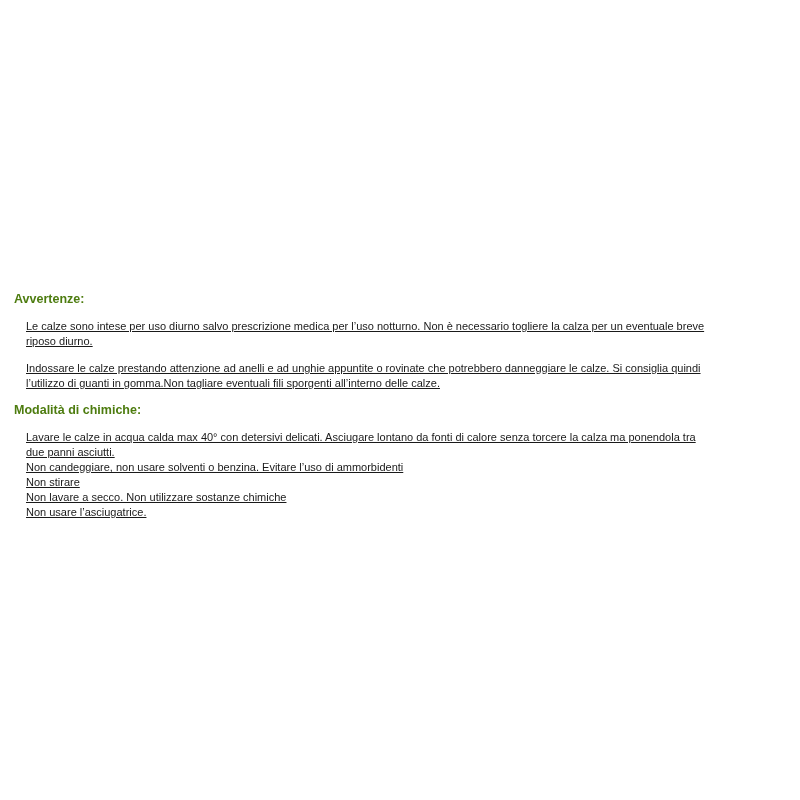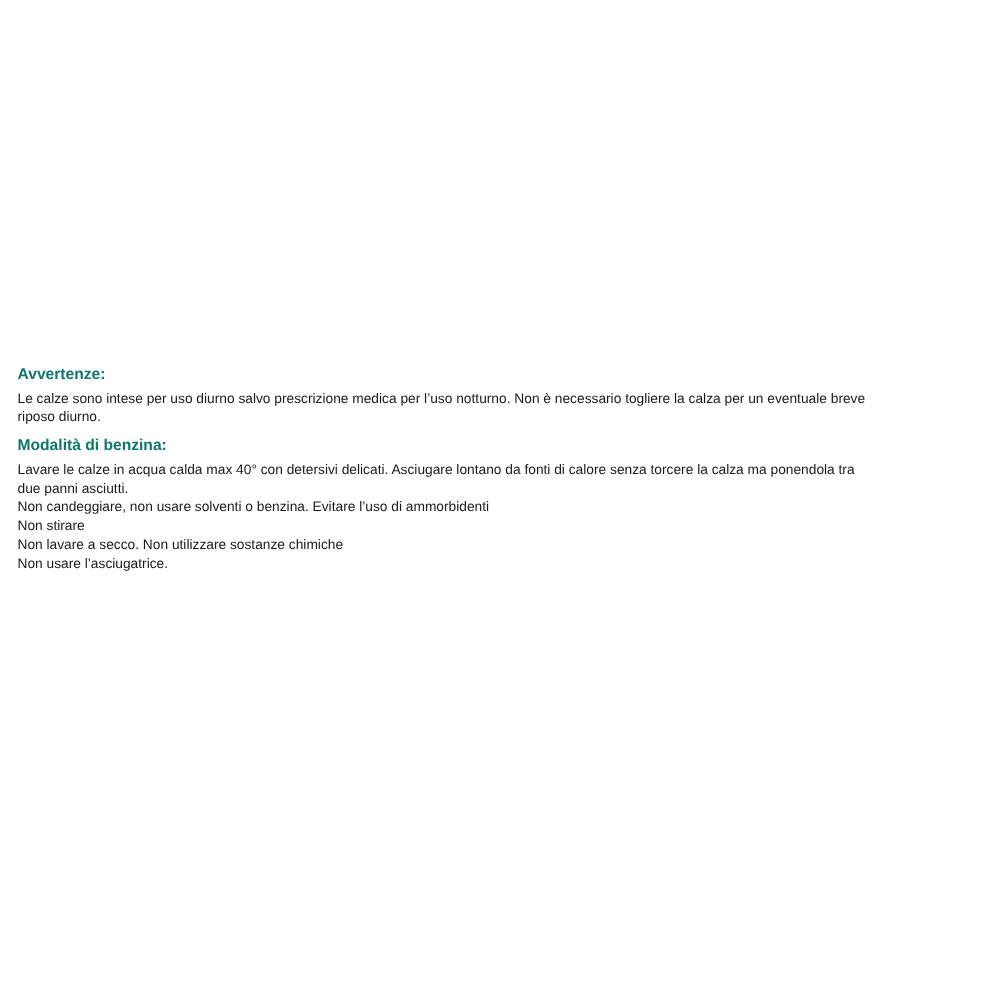--- a/index.html
+++ b/index.html
@@ -20,48 +20,51 @@
     top: 292px;
     width: 780px;
     color: #1a1a1a;
     font-size: 11px;
     line-height: 15px;
     letter-spacing: 0;
   }
   .care-section .sec-heading {
     font-size: 12.5px;
     font-weight: bold;
-    color: #0f766e;
+    color: #4d7c0f;
     line-height: 15px;
     margin: 7px 0 5px 0;
   }
   .care-section:first-child .sec-heading {
     margin-top: 0;
   }
   .care-section .sec-body {
-    margin: 0;
+    margin: 12px;
     white-space: pre-line;
+    text-decoration: underline;
   }
 </style>
 </head>
 <body>
 
 <div class="care-doc">
 
   <div class="care-section">
     <div class="sec-heading">Avvertenze:</div>
     <p class="sec-body">Le calze sono intese per uso diurno salvo prescrizione medica per l’uso notturno. Non è necessario togliere la calza per un eventuale breve
 riposo diurno.</p>
   </div>
 
   <div class="care-section">
+    <p class="sec-body">Indossare le calze prestando attenzione ad anelli e ad unghie appuntite o rovinate che potrebbero danneggiare le calze. Si consiglia quindi
+l’utilizzo di guanti in gomma.Non tagliare eventuali fili sporgenti all’interno delle calze.</p>
   </div>
 
   <div class="care-section">
-    <div class="sec-heading">Modalità di benzina:</div>
+    <div class="sec-heading">Modalità di chimiche:</div>
     <p class="sec-body">Lavare le calze in acqua calda max 40° con detersivi delicati. Asciugare lontano da fonti di calore senza torcere la calza ma ponendola tra
 due panni asciutti.
 Non candeggiare, non usare solventi o benzina. Evitare l’uso di ammorbidenti
 Non stirare
 Non lavare a secco. Non utilizzare sostanze chimiche
 Non usare l’asciugatrice.</p>
   </div>
 
 </div>
 

